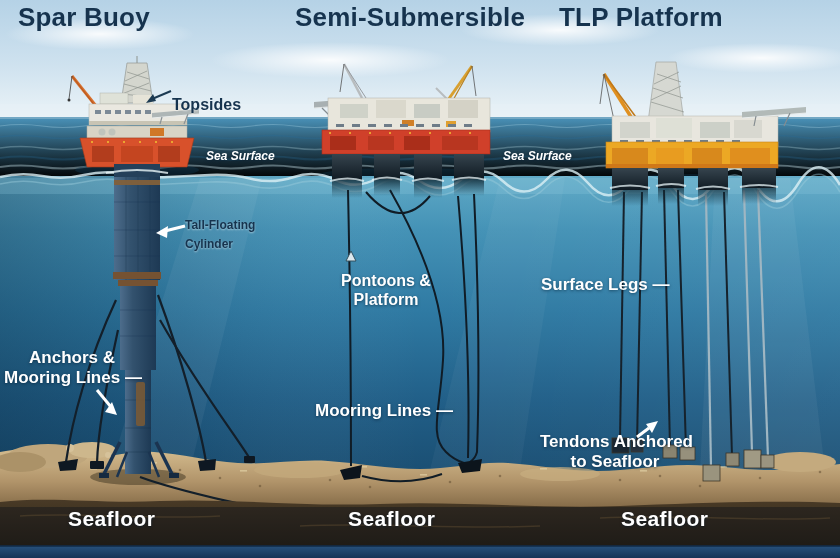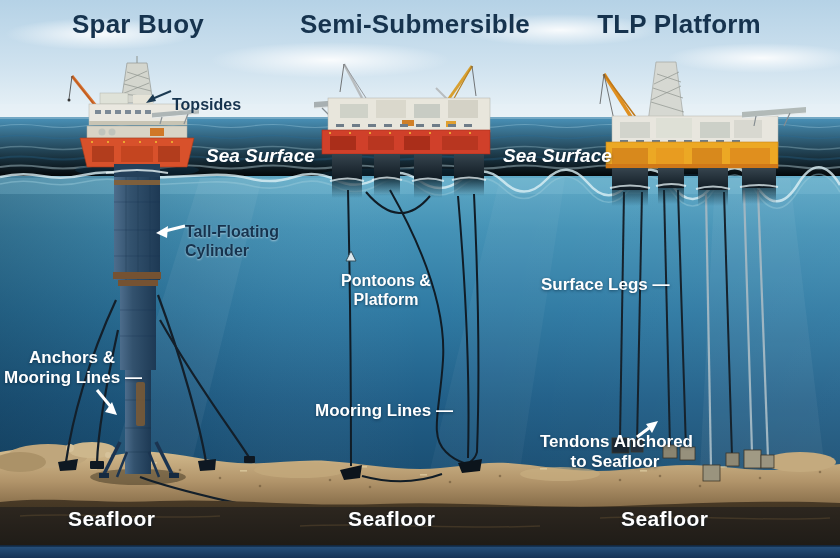--- a/index.html
+++ b/index.html
@@ -1,26 +1,26 @@
 <!DOCTYPE html>
 <html><head>
 <meta charset="utf-8">
 <style>
   html,body{margin:0;padding:0;background:#222;}
   .stage{position:relative;width:840px;height:558px;overflow:hidden;
          font-family:"Liberation Sans",sans-serif;background:#2f7aa3;}
   svg.scene{position:absolute;left:0;top:0;}
-  .title{position:absolute;top:9px;width:240px;text-align:center;
+  .title{position:absolute;top:2px;width:240px;
          font-weight:bold;font-size:26px;color:#16334e;letter-spacing:.2px;}
   .lbl{position:absolute;font-weight:bold;color:#ffffff;font-size:17px;line-height:20px;
        text-shadow:0 1px 3px rgba(0,25,45,.55);white-space:nowrap;}
   .lbl.navy{color:#16334e;text-shadow:0 1px 2px rgba(255,255,255,.5);}
   .lbl.center{text-align:center;}
   .lbl .ln{display:block;}
-  .sea{font-style:italic;font-size:19px;}
+  .sea{font-style:italic;font-size:12px;}
   .seafloor{font-size:21px;width:140px;letter-spacing:.4px;}
 </style>
 </head>
 <body>
 
 <div class="stage">
 
 <svg class="scene" width="840" height="558" viewBox="0 0 840 558">
   <defs>
     <linearGradient id="skyG" x1="0" y1="0" x2="0" y2="1">
@@ -410,21 +410,21 @@
 
   <div class="title" style="left:18px;">Spar Buoy</div>
   <div class="title" style="left:295px;">Semi-Submersible</div>
   <div class="title" style="left:559px;">TLP Platform</div>
 
   <div class="lbl navy" style="left:172px;top:95px;font-size:16px;">Topsides</div>
 
   <div class="lbl sea" style="left:206px;top:146px;">Sea Surface</div>
   <div class="lbl sea" style="left:503px;top:146px;">Sea Surface</div>
 
-  <div class="lbl navy" style="left:185px;top:222px;font-size:16px;line-height:19px;">
+  <div class="lbl navy" style="left:185px;top:216px;font-size:12px;line-height:19px;">
     <span class="ln">Tall-Floating</span>
     <span class="ln">Cylinder</span>
   </div>
 
   <div class="lbl center" style="left:330px;top:271px;width:112px;font-size:16px;line-height:19px;">
     <span class="ln">Pontoons &amp;</span>
     <span class="ln">Platform</span>
   </div>
 
   <div class="lbl" style="left:541px;top:275px;">Surface Legs —</div>

